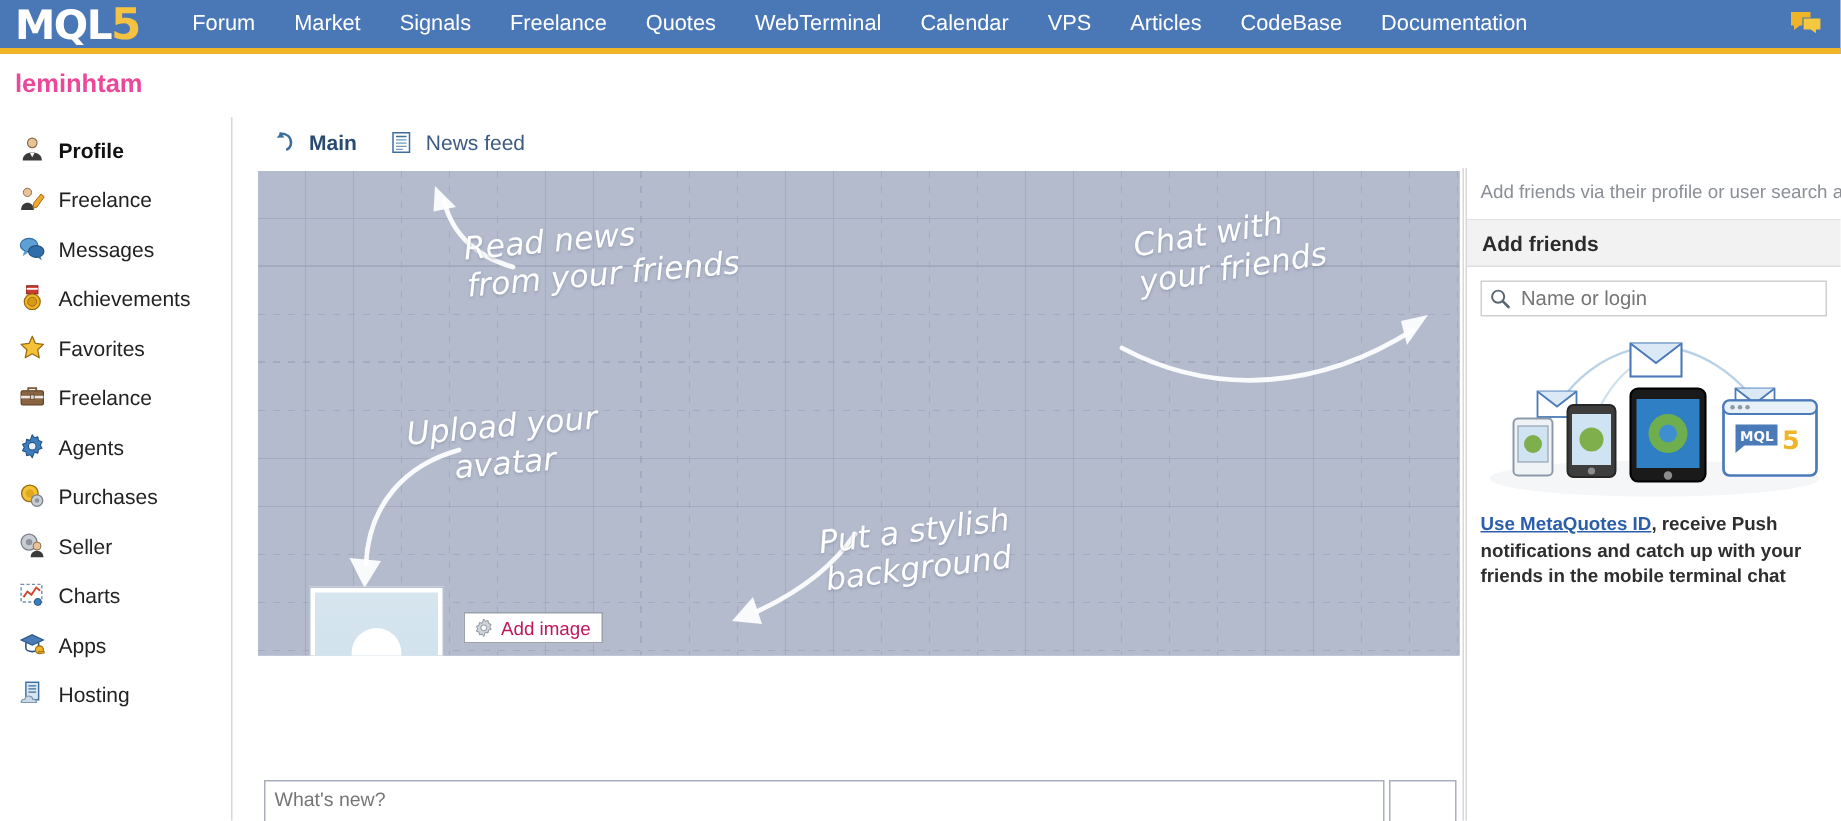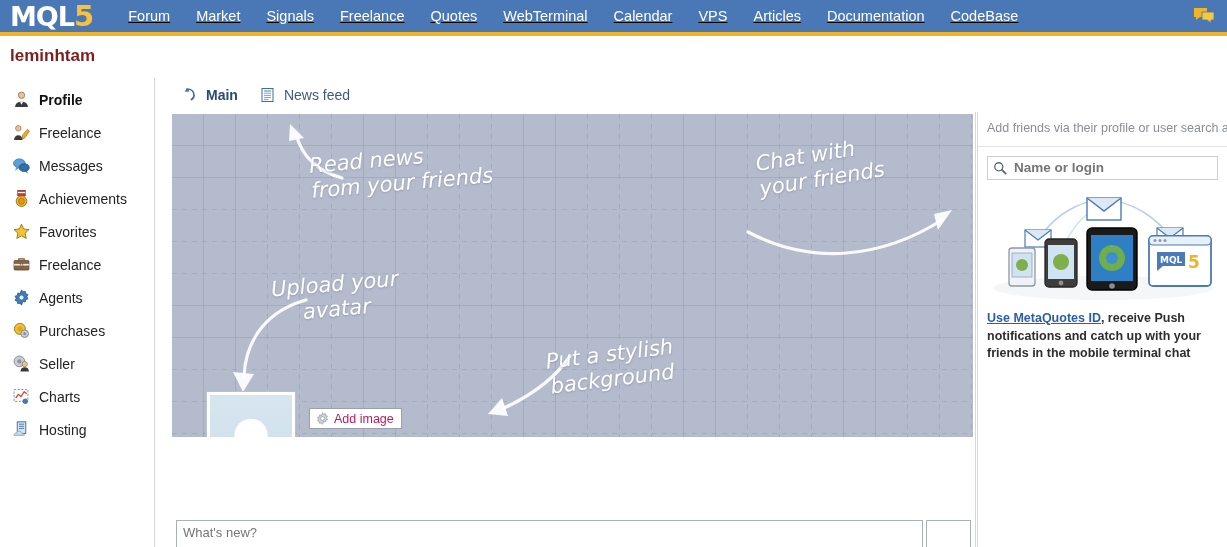--- a/index.html
+++ b/index.html
@@ -22,41 +22,41 @@
   .logo {
     margin-left: 10px; margin-right: 22px;
     font-family: "DejaVu Sans", sans-serif;
     font-size: 27px; font-weight: bold;
     letter-spacing: -1px; line-height: 1;
     display: flex; align-items: baseline;
     cursor: pointer;
   }
   .logo .mql { color: #ffffff; }
   .logo .five { color: #f5c242; font-size: 29px; }
-  .navlinks { display: flex; align-items: flex-end; text-decoration: underline; }
+  .navlinks { display: flex; align-items: flex-end; }
   .navlink {
     color: #ffffff; font-size: 14.5px;
     padding: 0 13px; line-height: 32px;
     text-decoration: none; white-space: nowrap;
     cursor: pointer;
   }
   .nav-chat {
     position: absolute; right: 12px; top: 7px;
     width: 22px; height: 19px; cursor: pointer;
   }
 
   
   .userbar {
     position: absolute; left: 0; top: 40px;
     width: 1227px; height: 34px;
     background: #ffffff;
   }
   .username {
     position: absolute; left: 10px; top: 6px;
-    font-size: 17px; font-weight: bold; color: #7f1d1d;
+    font-size: 17px; font-weight: bold; color: #ec4899;
   }
 
   
   .sidebar {
     position: absolute; left: 0; top: 78px;
     width: 155px; height: 469px;
     background: #ffffff;
     border-right: 1px solid #d8d8d8;
     padding-top: 5px;
   }
@@ -201,21 +201,21 @@
   .rp-search {
     margin: 9px 9px 0 9px; height: 24px;
     border: 1px solid #cfcfcf; background: #ffffff;
     display: flex; align-items: center; padding-left: 5px;
   }
   .rp-search .sico { width: 15px; height: 15px; margin-right: 5px;
                      display:inline-flex; align-items:center; justify-content:center;}
   .rp-search input {
     border: none; outline: none; width: 100%;
     font-family: "Liberation Sans", sans-serif;
-    font-size: 13.5px; color: #4a4a4a; background: transparent; font-weight: bold;
+    font-size: 13.5px; color: #4a4a4a; background: transparent;
   }
   .rp-illus { margin: 12px auto 0 auto; width: 232px; height: 110px;
               display: block; }
   .rp-note {
     padding: 8px 10px 0 9px;
     font-size: 12.5px; color: #2e2e2e; line-height: 1.42; font-weight: bold;
   }
   .rp-note a { color: #2b5eaa; text-decoration: underline; cursor: pointer; }
 </style>
 </head>
@@ -229,22 +229,22 @@
   <div class="navlinks">
     <a class="navlink">Forum</a>
     <a class="navlink">Market</a>
     <a class="navlink">Signals</a>
     <a class="navlink">Freelance</a>
     <a class="navlink">Quotes</a>
     <a class="navlink">WebTerminal</a>
     <a class="navlink">Calendar</a>
     <a class="navlink">VPS</a>
     <a class="navlink">Articles</a>
+    <a class="navlink">CodeBase</a>
     <a class="navlink">Documentation</a>
-    <a class="navlink">CodeBase</a>
   </div>
   <div class="nav-chat">
     <svg width="22" height="19" viewBox="0 0 22 19">
       <path d="M1 1h13v9H7l-4 3V10H1z" fill="#f0b429"></path>
       <path d="M9 5h12v8h-3v3l-4-3H9z" fill="#f5c93f" stroke="#4a77b5" stroke-width="0.8"></path>
     </svg>
   </div>
 </div>
 
 <div class="userbar">
@@ -360,20 +360,31 @@
       <svg width="17" height="17" viewBox="0 0 16 16">
         <rect x="1" y="1.5" width="13" height="11" fill="#ffffff" stroke="#6f8fb5" stroke-width="0.9" stroke-dasharray="2 1.4"></rect>
         <polyline points="2.5,9.5 5,6 7.5,8 10.5,3.5 13,5.5" fill="none" stroke="#d0452f" stroke-width="1.2"></polyline>
         <circle cx="11.5" cy="12.5" r="2.2" fill="#3d7ec0" stroke="#24537f" stroke-width="0.6"></circle>
       </svg>
     </span>
     <span class="side-label">Charts</span>
   </a>
 
 
+  <a class="side-item">
+    <span class="side-ico">
+      <svg width="17" height="17" viewBox="0 0 16 16">
+        <path d="M8 2 15 5.3 8 8.6 1 5.3z" fill="#4a7ab8" stroke="#27527f" stroke-width="0.7"></path>
+        <path d="M4 7v3.4c0 1.3 1.9 2.2 4 2.2s4-.9 4-2.2V7" fill="none" stroke="#27527f" stroke-width="1"></path>
+        <circle cx="12.5" cy="11.5" r="2.5" fill="#f0b429" stroke="#9a6a10" stroke-width="0.7"></circle>
+        <rect x="12" y="12.6" width="3.5" height="1" fill="#f0b429" stroke="#9a6a10" stroke-width="0.5"></rect>
+      </svg>
+    </span>
+    <span class="side-label">Apps</span>
+  </a>
 
   <a class="side-item">
     <span class="side-ico">
       <svg width="17" height="17" viewBox="0 0 16 16">
         <rect x="4" y="0.8" width="8" height="11" fill="#d9e6f2" stroke="#3d6f9e" stroke-width="0.9"></rect>
         <line x1="5.6" y1="3" x2="10.4" y2="3" stroke="#3d6f9e" stroke-width="0.8"></line>
         <line x1="5.6" y1="5" x2="10.4" y2="5" stroke="#3d6f9e" stroke-width="0.8"></line>
         <line x1="5.6" y1="7" x2="10.4" y2="7" stroke="#3d6f9e" stroke-width="0.8"></line>
         <path d="M1 13.5c0-1.4 1.1-2.2 2.3-2 .3-1.4 1.6-2.3 3-2 1.1.2 1.9 1 2.1 2 1.2-.2 2.3.6 2.3 2z" fill="#c9dbe9" stroke="#7b96ae" stroke-width="0.7"></path>
       </svg>
@@ -463,20 +474,21 @@
 </div>
 
 <div class="composer-wrap">
   <textarea class="composer" placeholder="What's new?" style=""></textarea>
   <div class="composer-side"></div>
 </div>
 
 <div class="rpanel">
   <div class="rp-desc">Add friends via their profile or user search and
 to see if they are online</div>
+  <div class="rp-head">Add friends</div>
   <div class="rp-search">
     <span class="sico">
       <svg width="14" height="14" viewBox="0 0 16 16">
         <circle cx="6.6" cy="6.6" r="4.6" fill="#ffffff" stroke="#5a6573" stroke-width="1.5"></circle>
         <line x1="10.2" y1="10.2" x2="14.5" y2="14.5" stroke="#5a6573" stroke-width="2" stroke-linecap="round"></line>
       </svg>
     </span>
     <input type="text" placeholder="Name or login" style="">
   </div>
 

